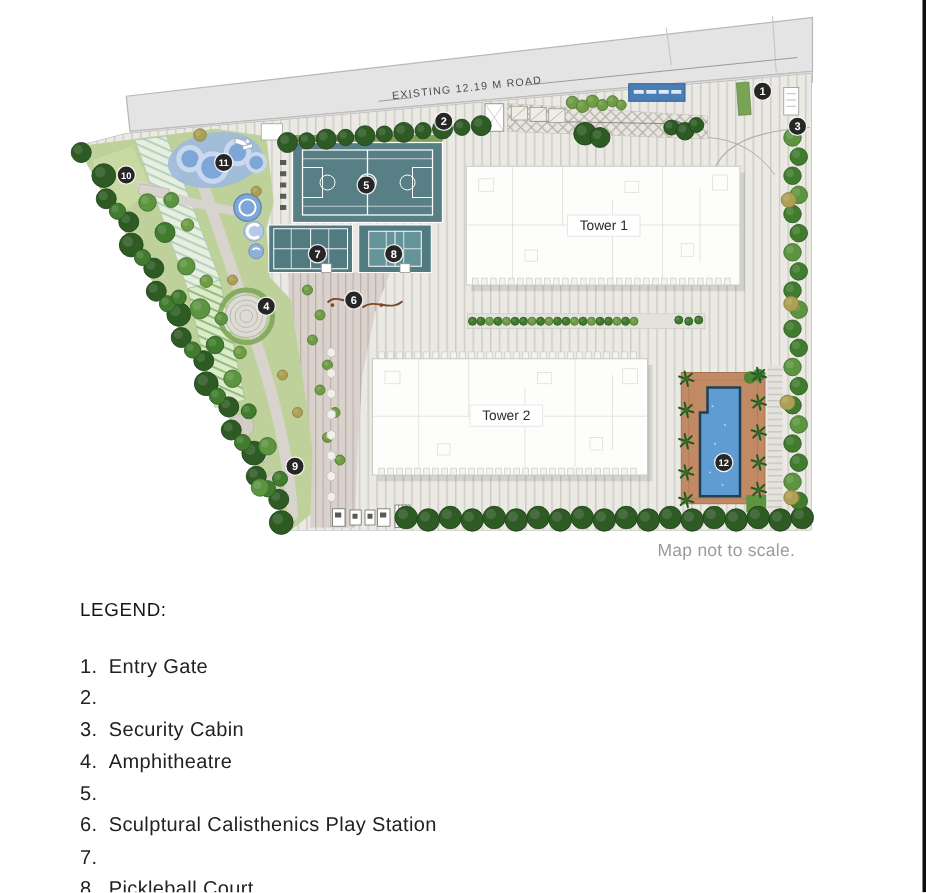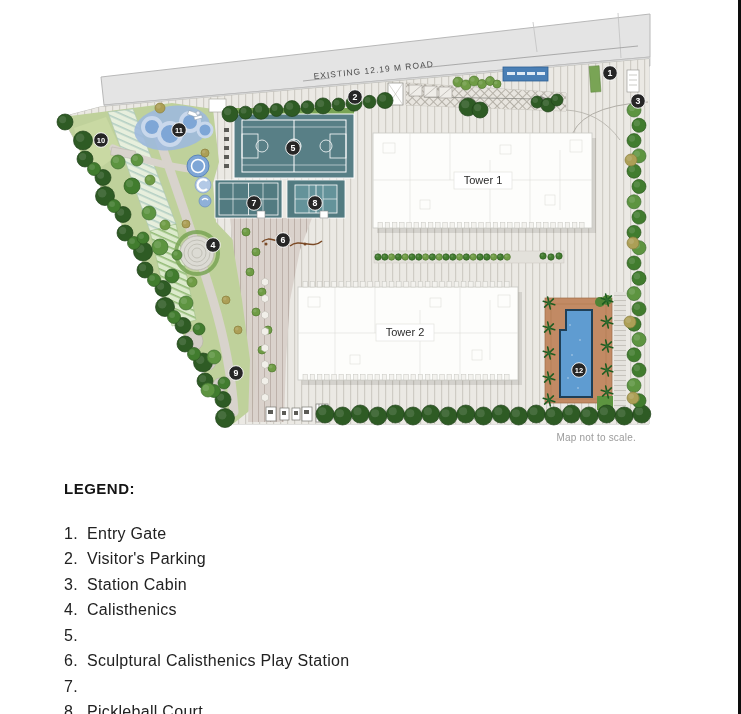--- a/index.html
+++ b/index.html
@@ -1,22 +1,22 @@
 <!DOCTYPE html>
 <html><head>
 <meta charset="utf-8">
 <style>
   html,body{margin:0;padding:0;background:#fff;}
   .stage{position:relative;width:741px;height:714px;overflow:hidden;background:#fff;
          font-family:"Liberation Sans",sans-serif;}
   .map-wrap{position:absolute;left:0;top:0;width:741px;height:456px;}
-  .map-note{position:absolute;top:432px;right:105px;font-size:10px;color:#9b9b9b;letter-spacing:.2px;}
+  .map-note{position:absolute;top:432px;right:105px;font-size:14px;color:#9b9b9b;letter-spacing:.2px;}
   .edge-line{position:absolute;right:0;top:0;width:3px;height:714px;background:#0d0d0d;}
   #legend{position:absolute;left:64px;top:481px;width:620px;color:#1c1c1c;}
-  .legend-title{font-size:15px;font-weight:700;letter-spacing:.5px;line-height:16px;color:#141414;}
+  .legend-title{font-size:15px;font-weight:400;letter-spacing:.5px;line-height:16px;color:#141414;}
   #legend-list{margin-top:28px;}
   .legend-row{display:flex;height:25.45px;font-size:16px;letter-spacing:.3px;line-height:18px;color:#212121;}
   .legend-row .num{width:23px;flex:0 0 23px;}
   svg text{font-family:"Liberation Sans",sans-serif;}
 </style>
 </head>
 <body>
 
 <div class="stage">
   <div class="map-wrap">
@@ -1082,29 +1082,28 @@
 
   <div id="legend">
     <div class="legend-title">LEGEND:</div>
     <div id="legend-list">
         <div class="legend-row">
           <span class="num">1.</span>
           <span>Entry Gate</span>
         </div>
         <div class="legend-row">
           <span class="num">2.</span>
-          <span>Visitor's Parking</span>
         </div>
         <div class="legend-row">
           <span class="num">3.</span>
-          <span>Station Cabin</span>
+          <span>Security Cabin</span>
         </div>
         <div class="legend-row">
           <span class="num">4.</span>
-          <span>Calisthenics</span>
+          <span>Amphitheatre</span>
         </div>
         <div class="legend-row">
           <span class="num">5.</span>
         </div>
         <div class="legend-row">
           <span class="num">6.</span>
           <span>Sculptural Calisthenics Play Station</span>
         </div>
         <div class="legend-row">
           <span class="num">7.</span>

